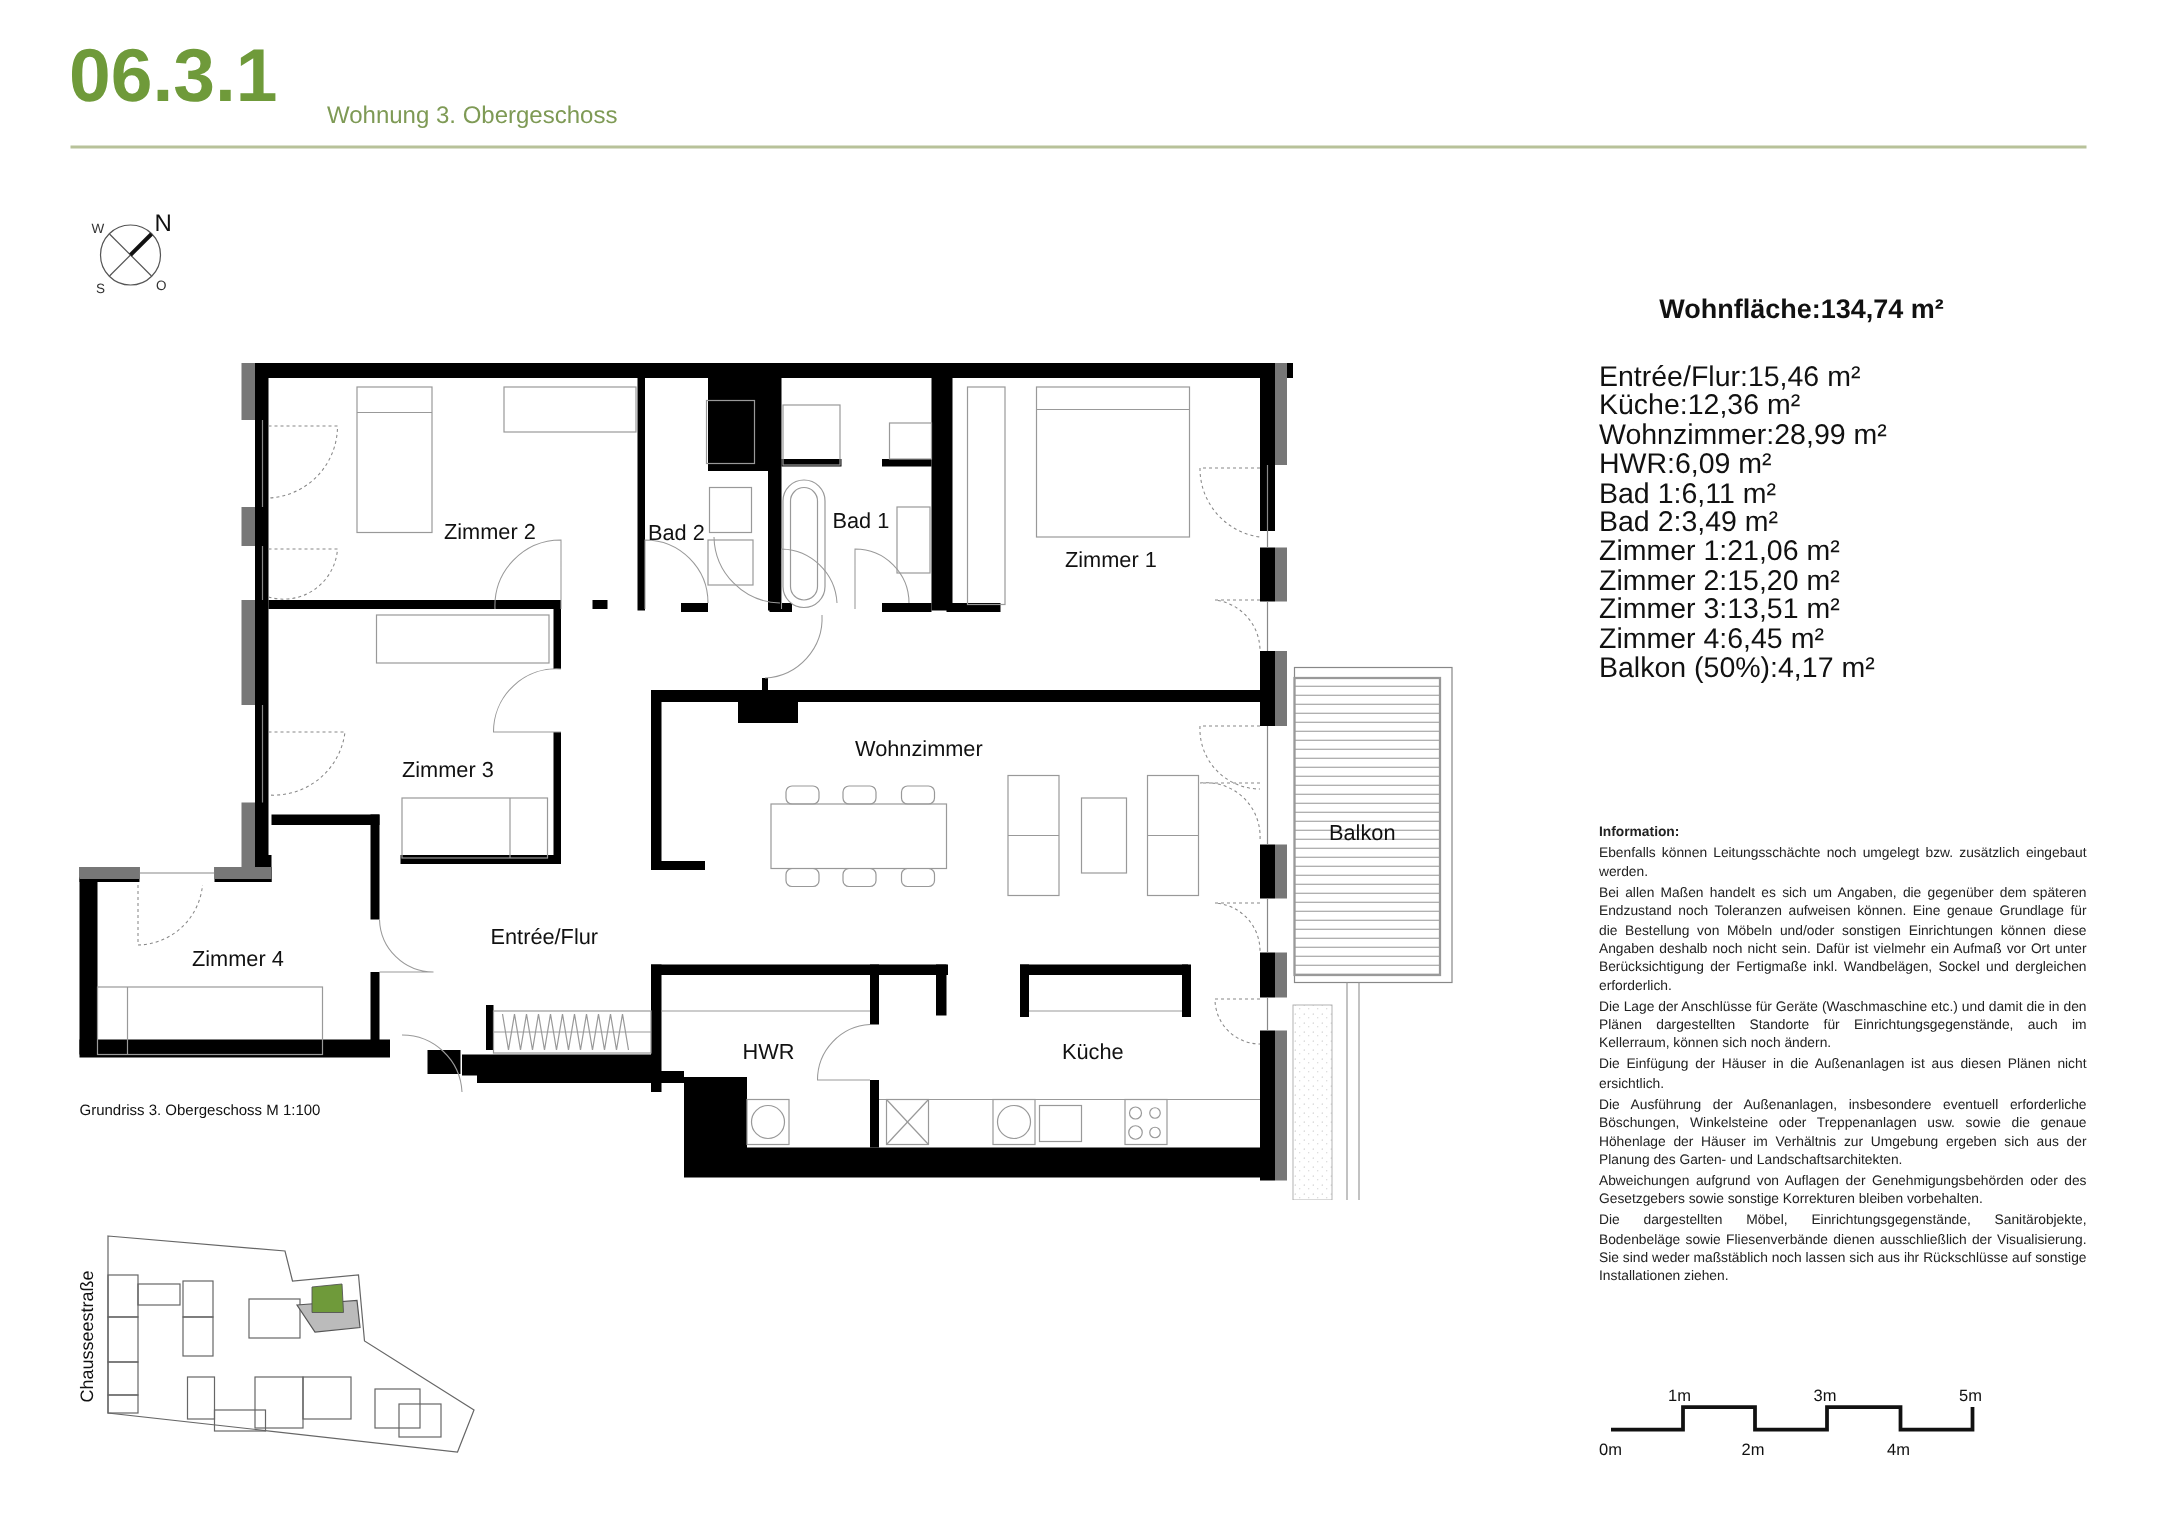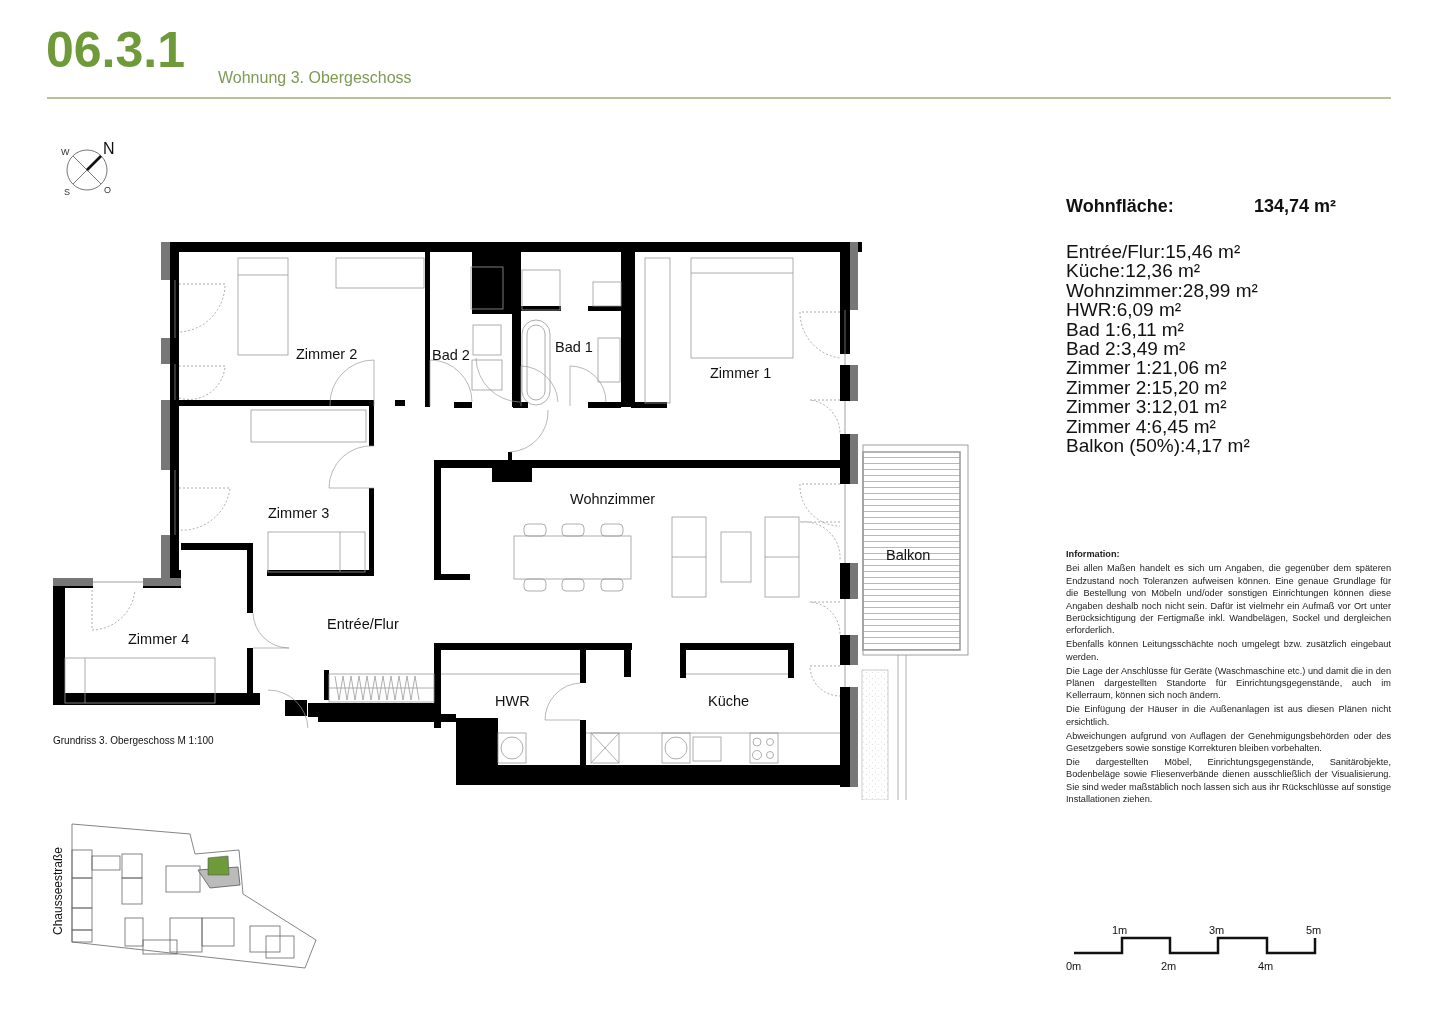--- a/index.html
+++ b/index.html
@@ -7,21 +7,21 @@
          font-family: "Liberation Sans", sans-serif; color: #111; }
   .abs { position: absolute; }
   #unit-number { left: 46px; top: 20px; font-size: 50px; font-weight: bold; color: #6f9a3a; letter-spacing: 0px; line-height: 60px; text-align: center; }
   #unit-subtitle { left: 218px; top: 69px; font-size: 16px; color: #7e9a55; }
   #header-rule { left: 47px; top: 97px; width: 1344px; height: 2px; background: #b8c29a; }
   #compass { left: 52px; top: 140px; width: 70px; height: 60px; }
   #plan { left: 40px; top: 230px; width: 960px; height: 570px; }
   #plan-caption { left: 53px; top: 735px; font-size: 10px; color: #111; }
   #site-map { left: 40px; top: 820px; width: 300px; height: 160px; }
   #area-table { left: 1066px; top: 196px; width: 270px; }
-  .area-total { display: flex; justify-content: space-between; font-size: 18px; font-weight: bold; margin-bottom: 25px; }
+  .area-total { display: flex; justify-content: center; font-size: 18px; font-weight: bold; margin-bottom: 25px; }
   .area-row { display: flex; justify-content: flex-start; font-size: 19px; line-height: 19.4px; }
   #info { left: 1066px; top: 548px; width: 325px; font-size: 9.2px; line-height: 12.4px; color: #222; }
   #info .info-title { font-weight: bold; margin-bottom: 2px; }
   #info p { margin: 0 0 1.5px 0; text-align: justify; }
   #scale-bar { left: 1060px; top: 920px; width: 290px; height: 60px; }
   .room-label { font-family: "Liberation Sans", sans-serif; font-size: 14.5px; fill: #111; }
 </style>
 </head>
 <body>
 
@@ -312,38 +312,39 @@
   <div class="area-row">
       <span>Zimmer 1:</span>
       <span>21,06 m²</span>
     </div>
   <div class="area-row">
       <span>Zimmer 2:</span>
       <span>15,20 m²</span>
     </div>
   <div class="area-row">
       <span>Zimmer 3:</span>
-      <span>12,01 m²</span>
+      <span>13,51 m²</span>
     </div>
   <div class="area-row">
       <span>Zimmer 4:</span>
       <span>6,45 m²</span>
     </div>
   <div class="area-row">
       <span>Balkon (50%):</span>
       <span>4,17 m²</span>
     </div>
 </div>
 
 <div id="info" class="abs">
   <div class="info-title">Information:</div>
+  <p>Ebenfalls können Leitungsschächte noch umgelegt bzw. zusätzlich eingebaut werden.</p>
   <p>Bei allen Maßen handelt es sich um Angaben, die gegenüber dem späteren Endzustand noch Toleranzen aufweisen können. Eine genaue Grundlage für die Bestellung von Möbeln und/oder sonstigen Einrichtungen können diese Angaben deshalb noch nicht sein. Dafür ist vielmehr ein Aufmaß vor Ort unter Berücksichtigung der Fertigmaße inkl. Wandbelägen, Sockel und dergleichen erforderlich.</p>
-  <p>Ebenfalls können Leitungsschächte noch umgelegt bzw. zusätzlich eingebaut werden.</p>
   <p>Die Lage der Anschlüsse für Geräte (Waschmaschine etc.) und damit die in den Plänen dargestellten Standorte für Einrichtungsgegenstände, auch im Kellerraum, können sich noch ändern.</p>
   <p>Die Einfügung der Häuser in die Außenanlagen ist aus diesen Plänen nicht ersichtlich.</p>
+  <p>Die Ausführung der Außenanlagen, insbesondere eventuell erforderliche Böschungen, Winkelsteine oder Treppenanlagen usw. sowie die genaue Höhenlage der Häuser im Verhältnis zur Umgebung ergeben sich aus der Planung des Garten- und Landschaftsarchitekten.</p>
   <p>Abweichungen aufgrund von Auflagen der Genehmigungsbehörden oder des Gesetzgebers sowie sonstige Korrekturen bleiben vorbehalten.</p>
   <p>Die dargestellten Möbel, Einrichtungsgegenstände, Sanitärobjekte, Bodenbeläge sowie Fliesenverbände dienen ausschließlich der Visualisierung. Sie sind weder maßstäblich noch lassen sich aus ihr Rückschlüsse auf sonstige Installationen ziehen.</p>
 </div>
 
 <svg id="scale-bar" class="abs" viewBox="0 0 290 60">
   <polyline points="14,33 62,33 62,18 110,18 110,33 158,33 158,18 207,18 207,33 255,33 255,18" fill="none" stroke="#111" stroke-width="2.5"></polyline>
   <text x="52" y="14" font-size="11" font-family="Liberation Sans, sans-serif" fill="#111">1m</text>
   <text x="149" y="14" font-size="11" font-family="Liberation Sans, sans-serif" fill="#111">3m</text>
   <text x="246" y="14" font-size="11" font-family="Liberation Sans, sans-serif" fill="#111">5m</text>
   <text x="6" y="50" font-size="11" font-family="Liberation Sans, sans-serif" fill="#111">0m</text>

